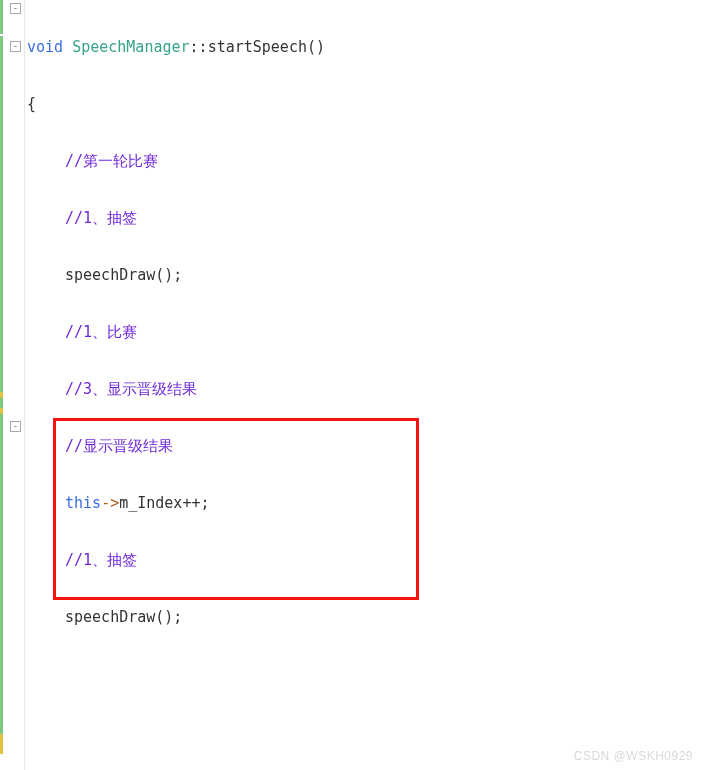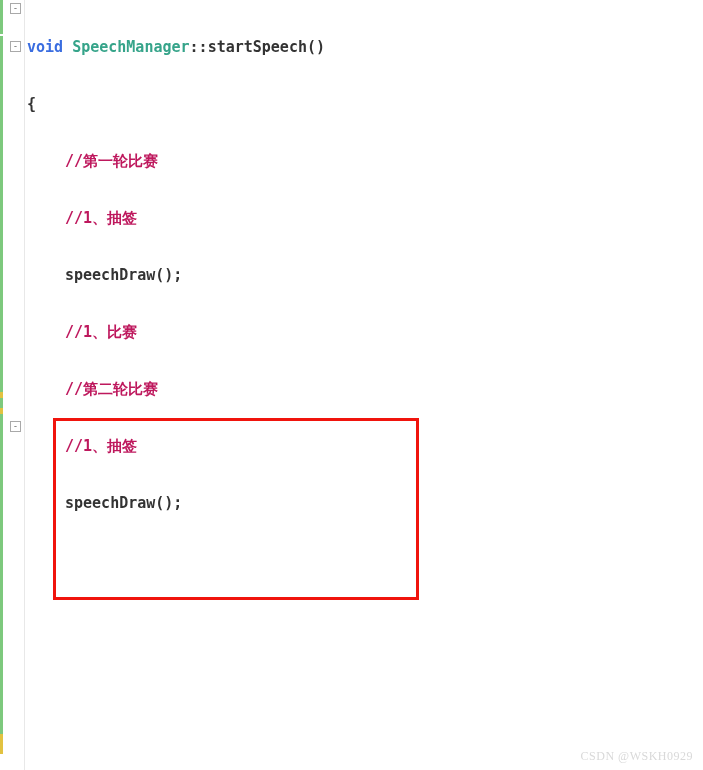--- a/index.html
+++ b/index.html
@@ -46,43 +46,42 @@
     font-size: 9px;
     line-height: 8px;
     text-align: center;
     color: #666;
   }
   .code {
     padding-left: 2px;
     white-space: pre;
     color: #333333;
     position: relative;
-    font-weight: bold;
   }
   .code .line { height: 19px; }
   .k-type { color: #3a6de0; }
   .k-class { color: #36a48a; }
   .k-this { color: #3a6de0; }
-  .k-cmt { color: #be185d; }
+  .k-cmt { color: #6d28d9; }
   .k-op { color: #b05c21; }
   .k-struct { color: #333333; }
   .indent1 { padding-left: 0px; }
   .indent2 { padding-left: 38px; }
   .red-box {
     position: absolute;
     border: 3px solid #f0140d;
     pointer-events: none;
   }
   .watermark {
     position: absolute;
     bottom: 4px;
     right: 10px;
     font-size: 12px;
     color: #d9d9d9;
-    font-family: Liberation Serif, serif;
+    font-family: Liberation Sans, sans-serif;
     letter-spacing: 0.5px;
   }
 </style>
 </head>
 <body>
 
 <div class="editor">
   <div class="gutter">
     <div class="change-bar" style="top:0; height:34px;"></div>
     <div class="change-bar" style="top:36px; height:356px;"></div>
@@ -95,21 +94,23 @@
     <div class="fold" style="top:41px;">-</div>
     <div class="fold" style="top:421px;">-</div>
   </div>
   <div class="code">
     <div class="line"><span class="k-type">void</span> <span class="k-class">SpeechManager</span><span class="k-struct">::</span><span class="k-struct">startSpeech</span><span class="k-struct">()</span></div>
     <div class="line indent1"><span class="k-struct">{</span></div>
     <div class="line indent2"><span class="k-cmt">//第一轮比赛</span></div>
     <div class="line indent2"><span class="k-cmt">//1、抽签</span></div>
     <div class="line indent2"><span class="k-struct">speechDraw();</span></div>
     <div class="line indent2"><span class="k-cmt">//1、比赛</span></div>
-    <div class="line indent2"><span class="k-cmt">//第二轮比赛</span></div>
+    <div class="line indent2"><span class="k-cmt">//3、显示晋级结果</span></div>
+    <div class="line indent2"><span class="k-cmt">//显示晋级结果</span></div>
+    <div class="line indent2"><span class="k-this">this</span><span class="k-op">-&gt;</span><span class="k-struct">m_Index++;</span></div>
     <div class="line indent2"><span class="k-cmt">//1、抽签</span></div>
     <div class="line indent2"><span class="k-struct">speechDraw();</span></div>
     
     
     
     
     
     
     
     

